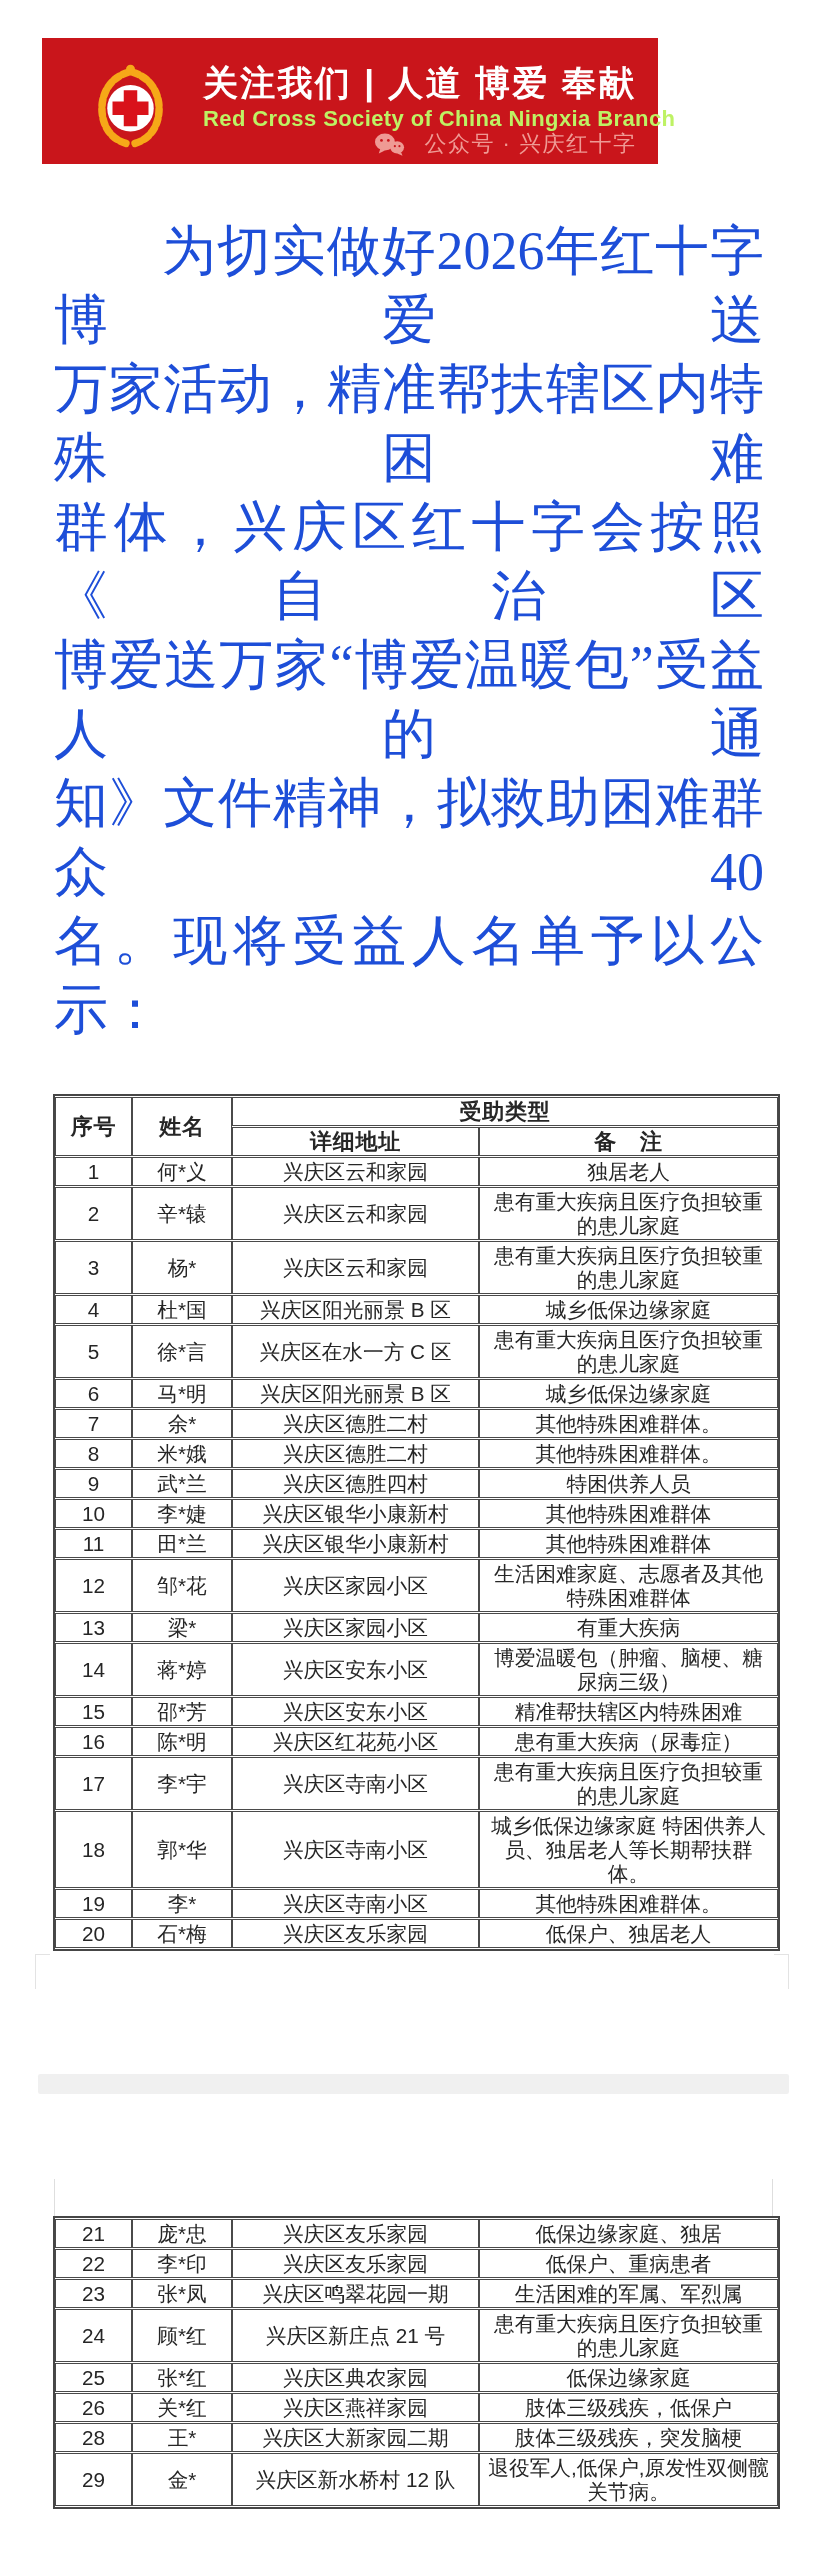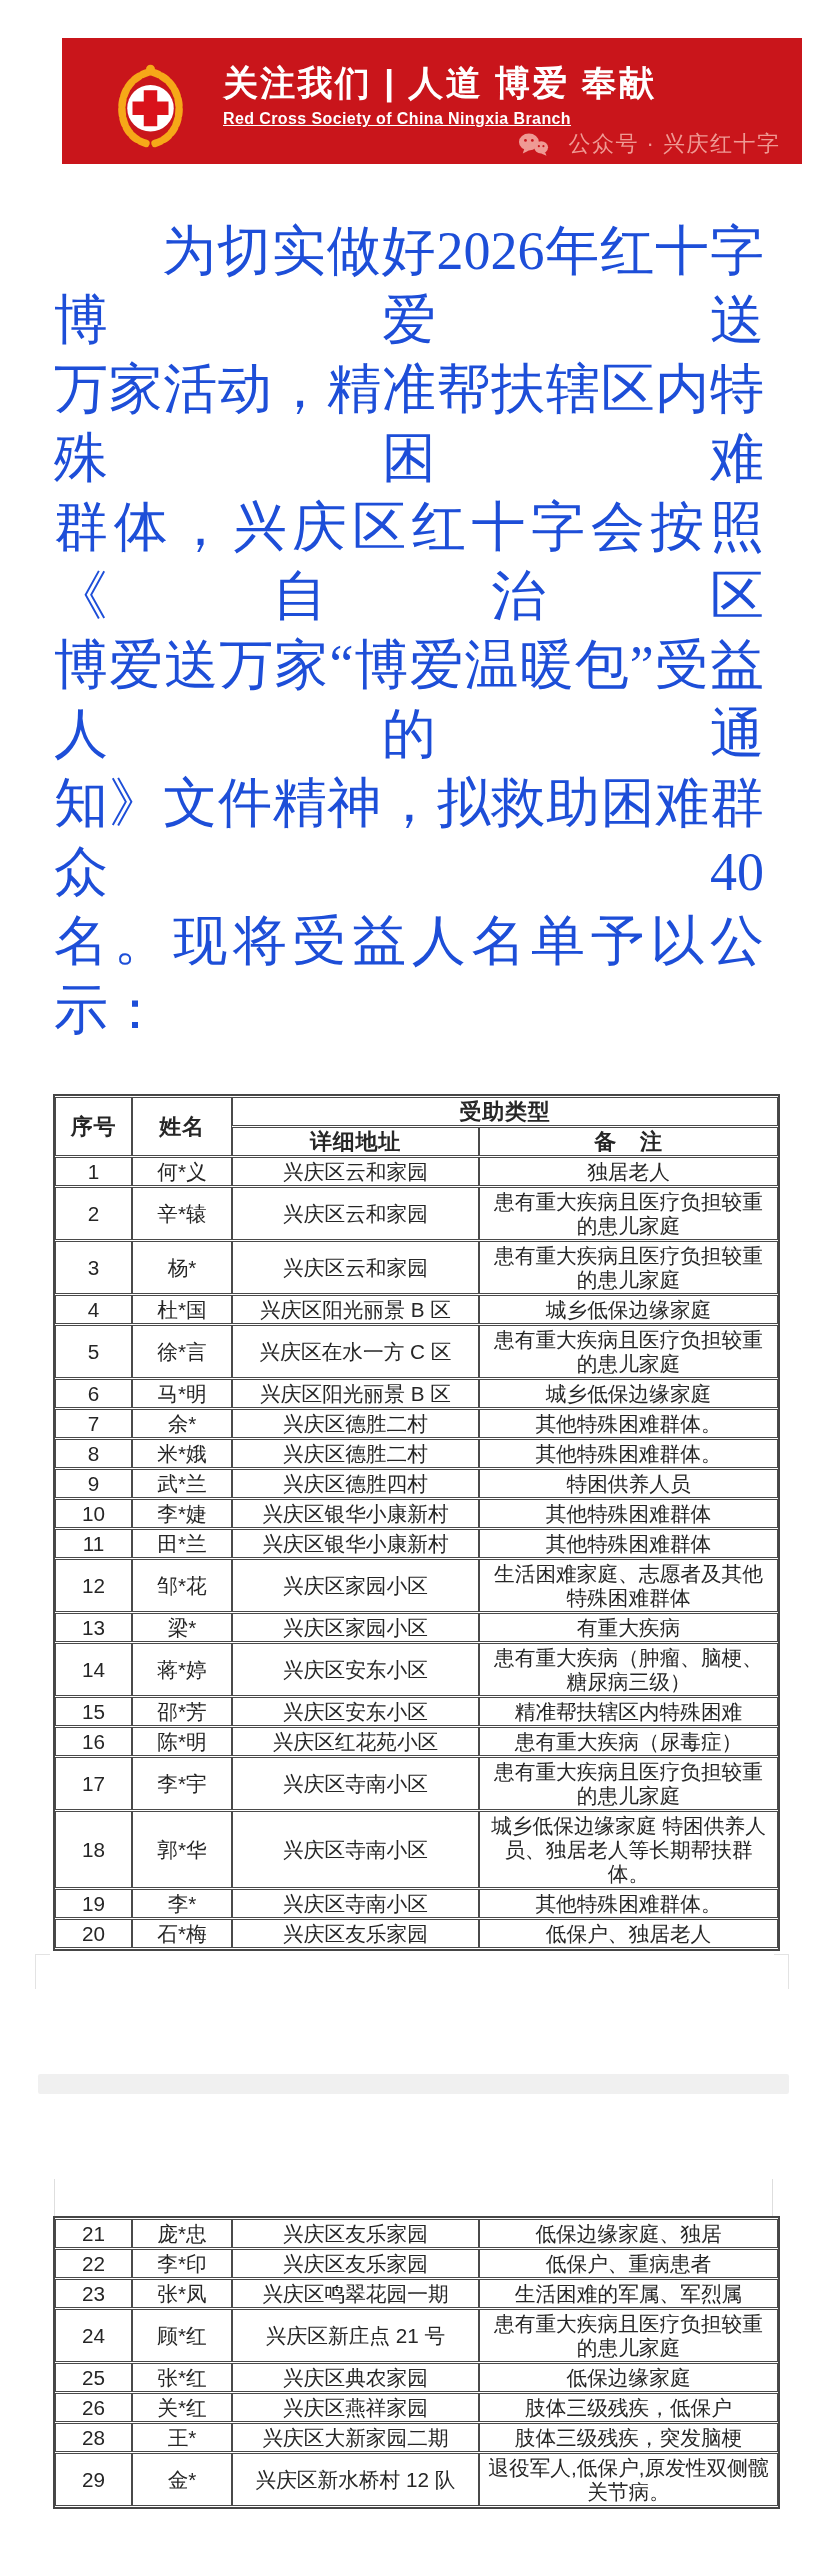--- a/index.html
+++ b/index.html
@@ -5,33 +5,32 @@
   html,body{margin:0;padding:0;}
   body{
     width:815px;height:2576px;overflow:hidden;
     background:#ffffff;
     font-family:"Liberation Sans","DejaVu Sans",sans-serif;
     color:#1a1a1a;
     position:relative;
   }
   
   .banner{
-    position:absolute;left:42px;top:38px;width:740px;height:126px;
+    position:absolute;left:42px;top:38px;width:616px;height:126px;
     background:#c9151b;
-    margin-left:20px;
   }
   .emblem{position:absolute;left:51px;top:23px;width:75px;height:90px;}
   .banner-text{position:absolute;left:161px;top:23px;}
   .banner-slogan{
     color:#ffffff;font-size:35px;font-weight:bold;letter-spacing:2.3px;
     line-height:43px;white-space:nowrap;
   }
   .banner-subtitle{
-    color:#ffffff;font-size:16px;font-weight:bold;letter-spacing:0.4px;
-    line-height:24.5px;margin-top:3.1px;white-space:nowrap;text-decoration:underline;
+    color:#bef264;font-size:22px;font-weight:bold;letter-spacing:0.4px;
+    line-height:24.5px;margin-top:3.1px;white-space:nowrap;
   }
   .banner-account{
     position:absolute;right:21.5px;bottom:4.6px;
     display:flex;align-items:center;gap:19px;
     color:#ef9a94;font-size:22px;letter-spacing:1.5px;white-space:nowrap;
   }
   
   .intro{
     margin:52px 51px 0 54px;
     font-family:Liberation Serif, serif;
@@ -209,21 +208,21 @@
       <tr>
         <td>13</td>
         <td>梁*</td>
         <td>兴庆区家园小区</td>
         <td>有重大疾病</td>
       </tr>
       <tr>
         <td>14</td>
         <td>蒋*婷</td>
         <td>兴庆区安东小区</td>
-        <td>患有重大疾病（肿瘤、脑梗、糖尿病三级）</td>
+        <td>博爱温暖包（肿瘤、脑梗、糖尿病三级）</td>
       </tr>
       <tr>
         <td>15</td>
         <td>邵*芳</td>
         <td>兴庆区安东小区</td>
         <td>精准帮扶辖区内特殊困难</td>
       </tr>
       <tr>
         <td>16</td>
         <td>陈*明</td>

